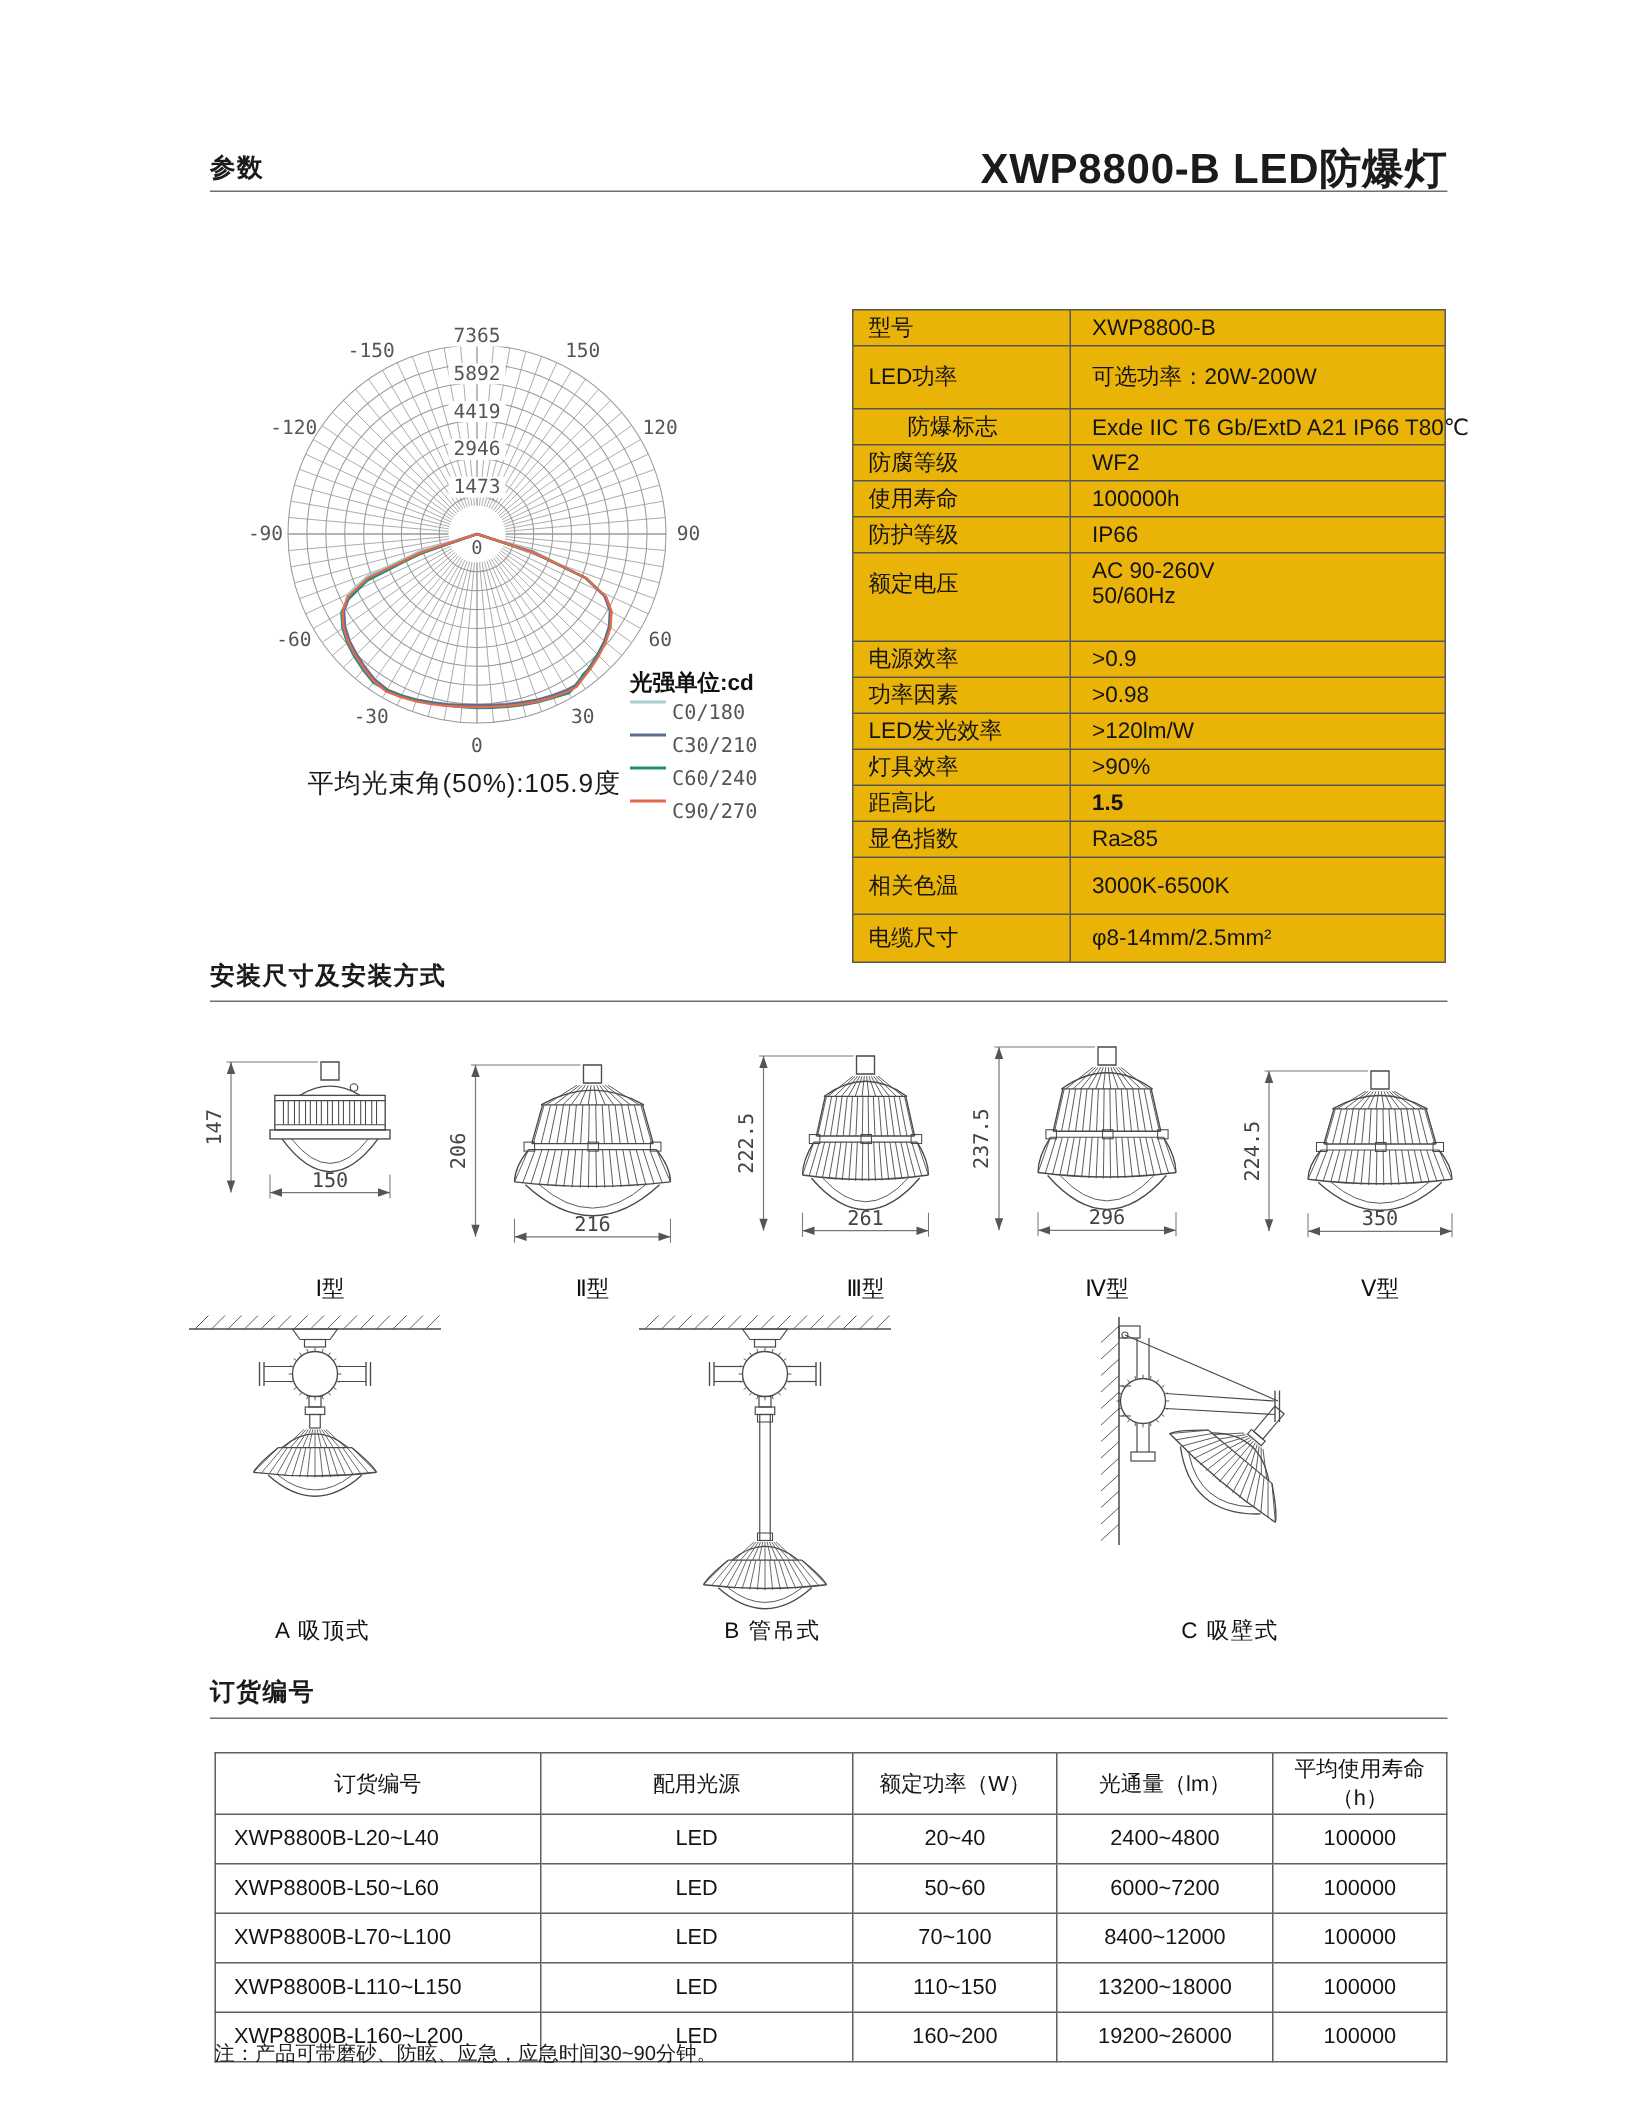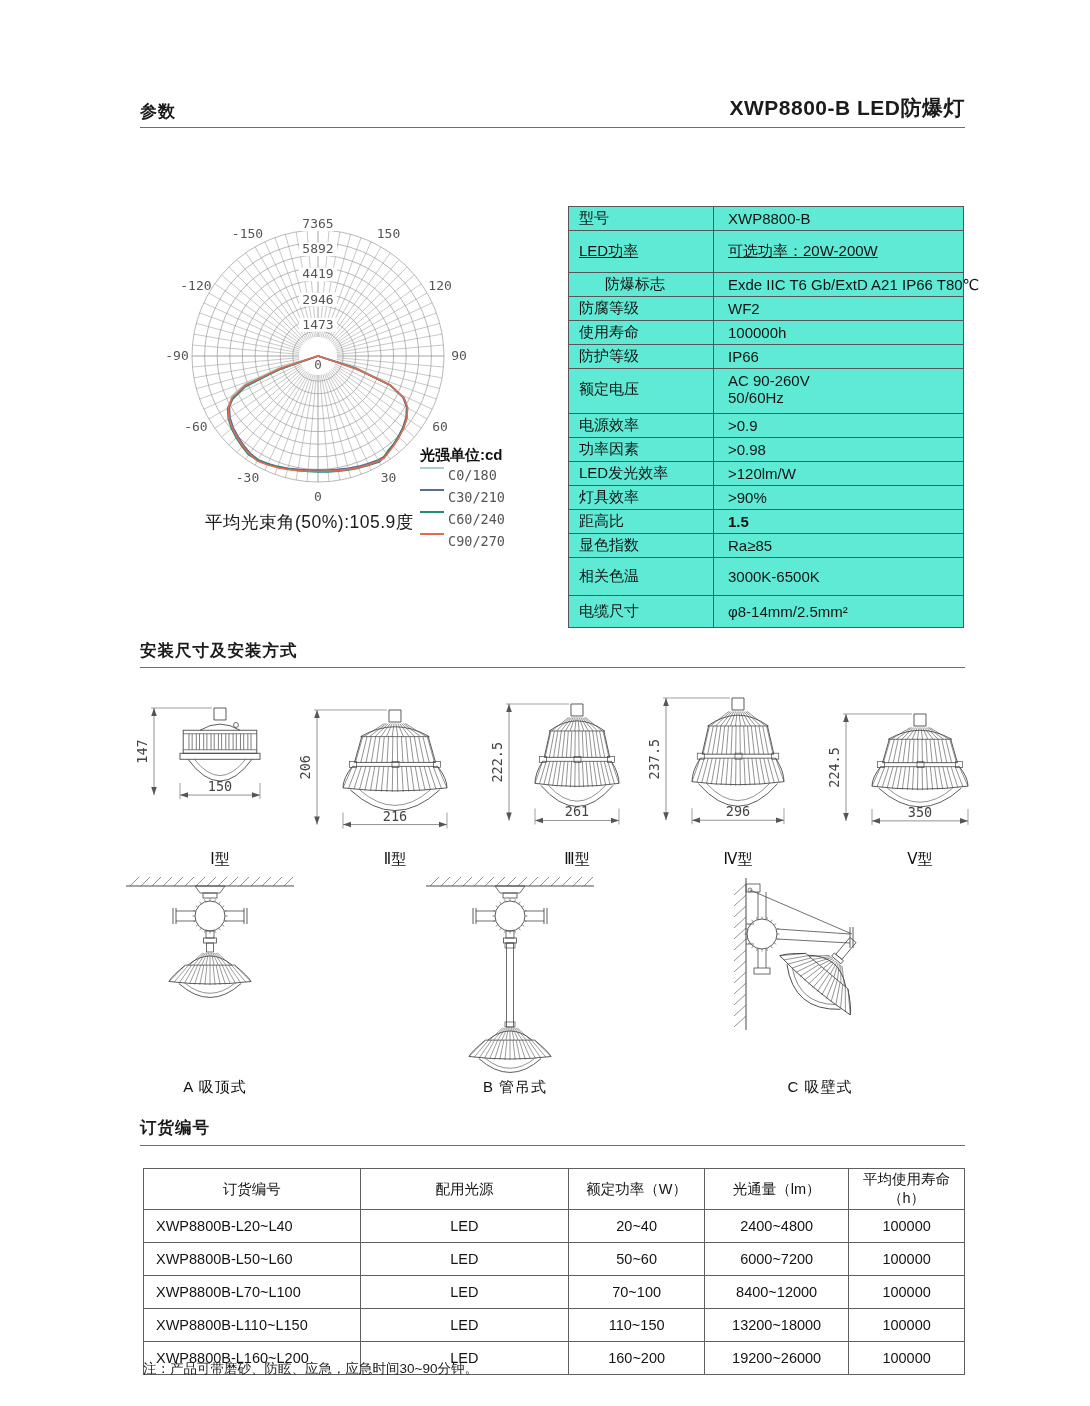--- a/index.html
+++ b/index.html
@@ -1,39 +1,39 @@
 <!DOCTYPE html>
 <html><head>
 <meta charset="utf-8">
 <style>
   html,body{margin:0;padding:0;background:#fff;}
   .page{position:relative;width:1090px;height:1406px;background:#ffffff;
         font-family:"Liberation Sans","DejaVu Sans",sans-serif;color:#1b1b1b;overflow:hidden;}
   .abs{position:absolute;}
   
   .hdr-left{left:140px;top:100px;font-size:17px;font-weight:700;letter-spacing:1px;}
-  .hdr-right{left:540px;top:94px;width:425px;text-align:right;font-size:21px;font-weight:600;letter-spacing:.5px;}
+  .hdr-right{left:540px;top:94px;width:425px;text-align:right;font-size:28px;font-weight:600;letter-spacing:.5px;}
   .rule{height:0;border-top:1px solid #6f6f6f;}
   .rule-top{left:140px;top:127px;width:825px;}
   
   .sec-head{font-size:16.5px;font-weight:700;letter-spacing:1px;}
   
   #polar-wrap{left:130px;top:192px;width:452px;height:360px;}
   #chart-legend{left:420px;top:446px;width:160px;}
   #chart-legend .lg-title{font-size:15px;font-weight:700;color:#111;margin-bottom:2px;}
   .lg-item{display:flex;align-items:flex-start;height:22px;}
   .lg-swatch{width:24px;height:2px;margin-right:4px;flex:0 0 24px;}
   .lg-label{font-family:"DejaVu Sans Mono",monospace;font-size:13.5px;color:#555;}
   #beam-caption{left:205px;top:510px;font-size:17.5px;color:#1b1b1b;letter-spacing:.5px;}
   
-  #spec-table{left:568px;top:206px;border-collapse:collapse;table-layout:fixed;width:396px;background:#5eead4;}
+  #spec-table{left:568px;top:206px;border-collapse:collapse;table-layout:fixed;width:396px;background:#eab308;}
   #spec-table td{border:1px solid #565656;font-size:15px;padding:2px 8px 2px 10px;color:#141414;vertical-align:middle;}
   #spec-table td.v{padding-left:14px;white-space:nowrap;}
-  #spec-table tr:nth-child(2) td{padding-top:11px;padding-bottom:11px;text-decoration:underline;}
-  #spec-table tr:nth-child(7) td{padding-top:3px;padding-bottom:7px;margin-left:20px;}
+  #spec-table tr:nth-child(2) td{padding-top:11px;padding-bottom:11px;}
+  #spec-table tr:nth-child(7) td{padding-top:3px;padding-bottom:21px;margin-left:20px;}
   #spec-table tr:nth-child(14) td{padding-top:9px;padding-bottom:9px;}
   #spec-table tr:nth-child(15) td{padding-top:6px;padding-bottom:6px;}
   #spec-table .bold{font-weight:700;}
   
   .type-caption{top:850px;width:90px;text-align:center;font-size:15px;color:#111;}
   .mount-caption{top:1042px;width:150px;text-align:center;font-size:15px;color:#111;letter-spacing:1px;margin-top:36px;}
   
   #order-table{left:143px;top:1168px;width:822px;border-collapse:collapse;table-layout:fixed;background:#fff;}
   #order-table th,#order-table td{border:1px solid #5f5f5f;font-size:14.5px;font-weight:400;color:#141414;text-align:center;}
   #order-table th{height:34px;}

